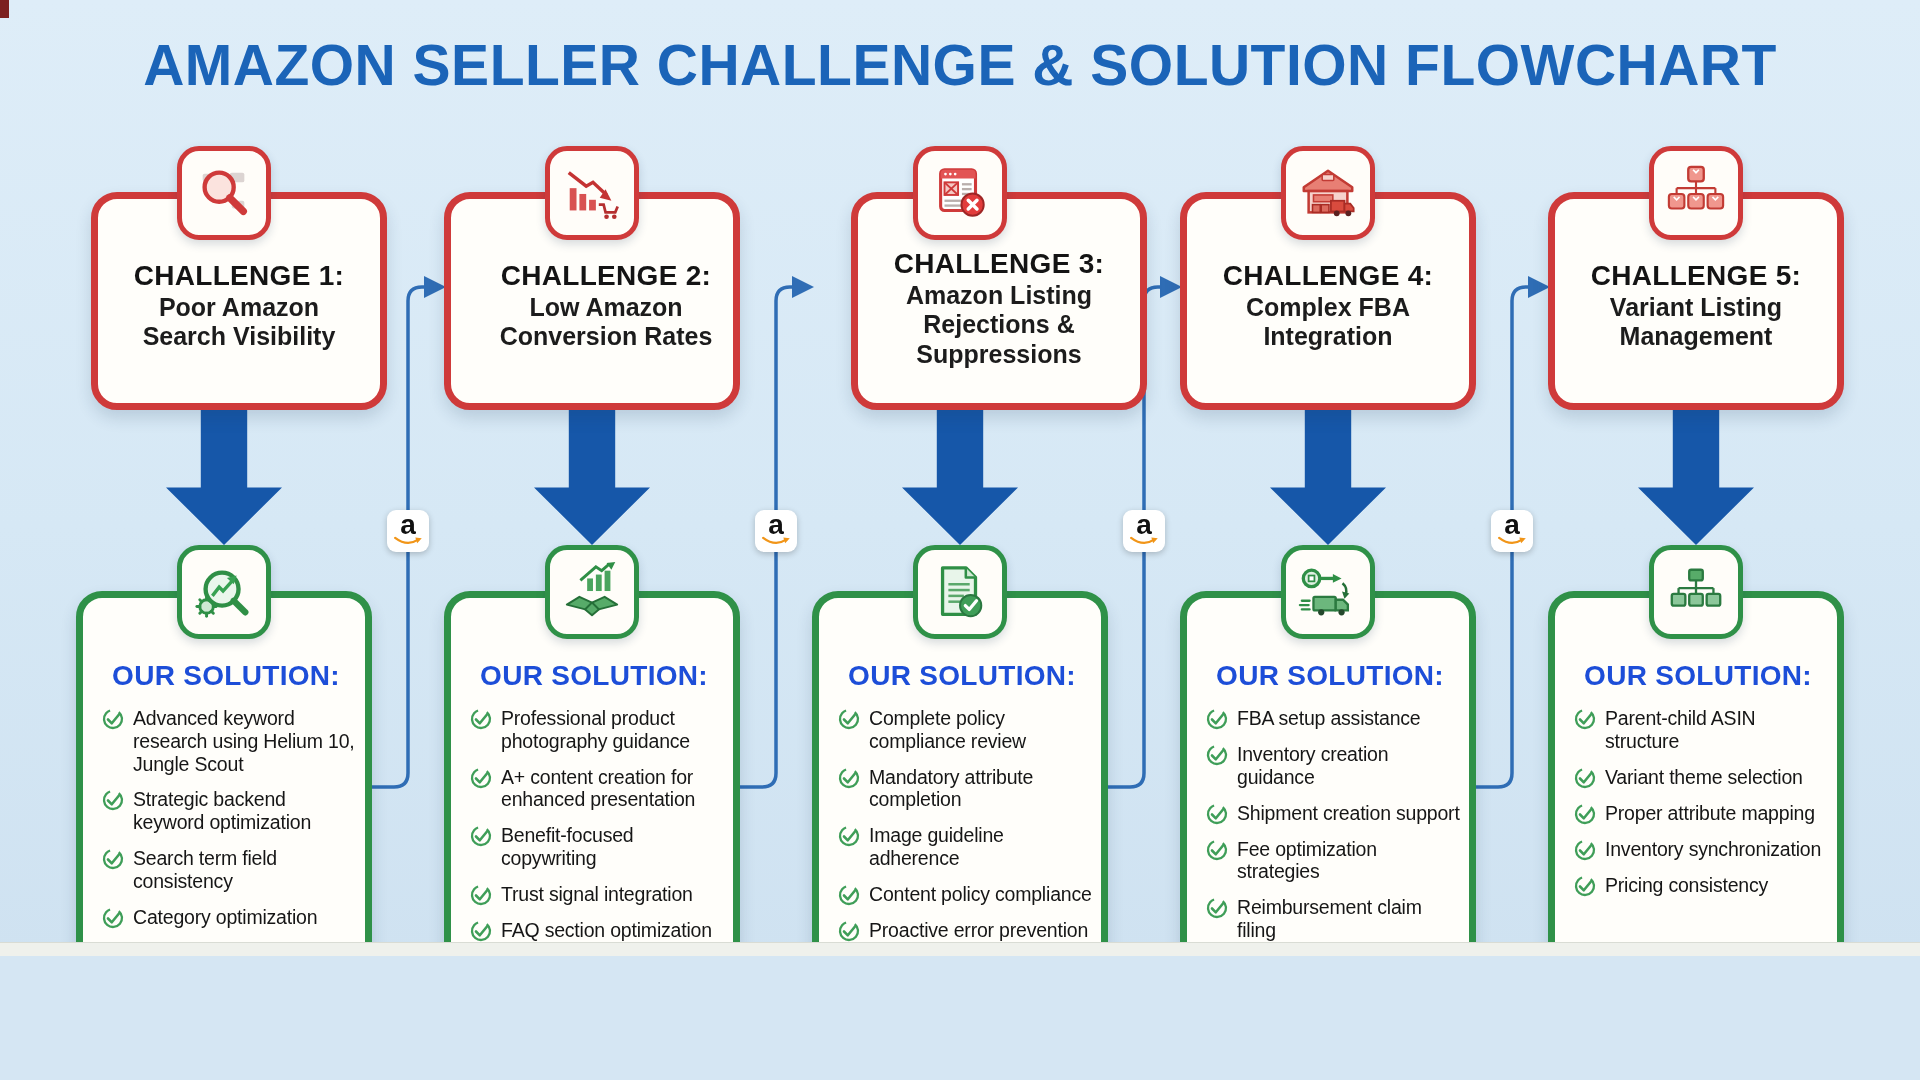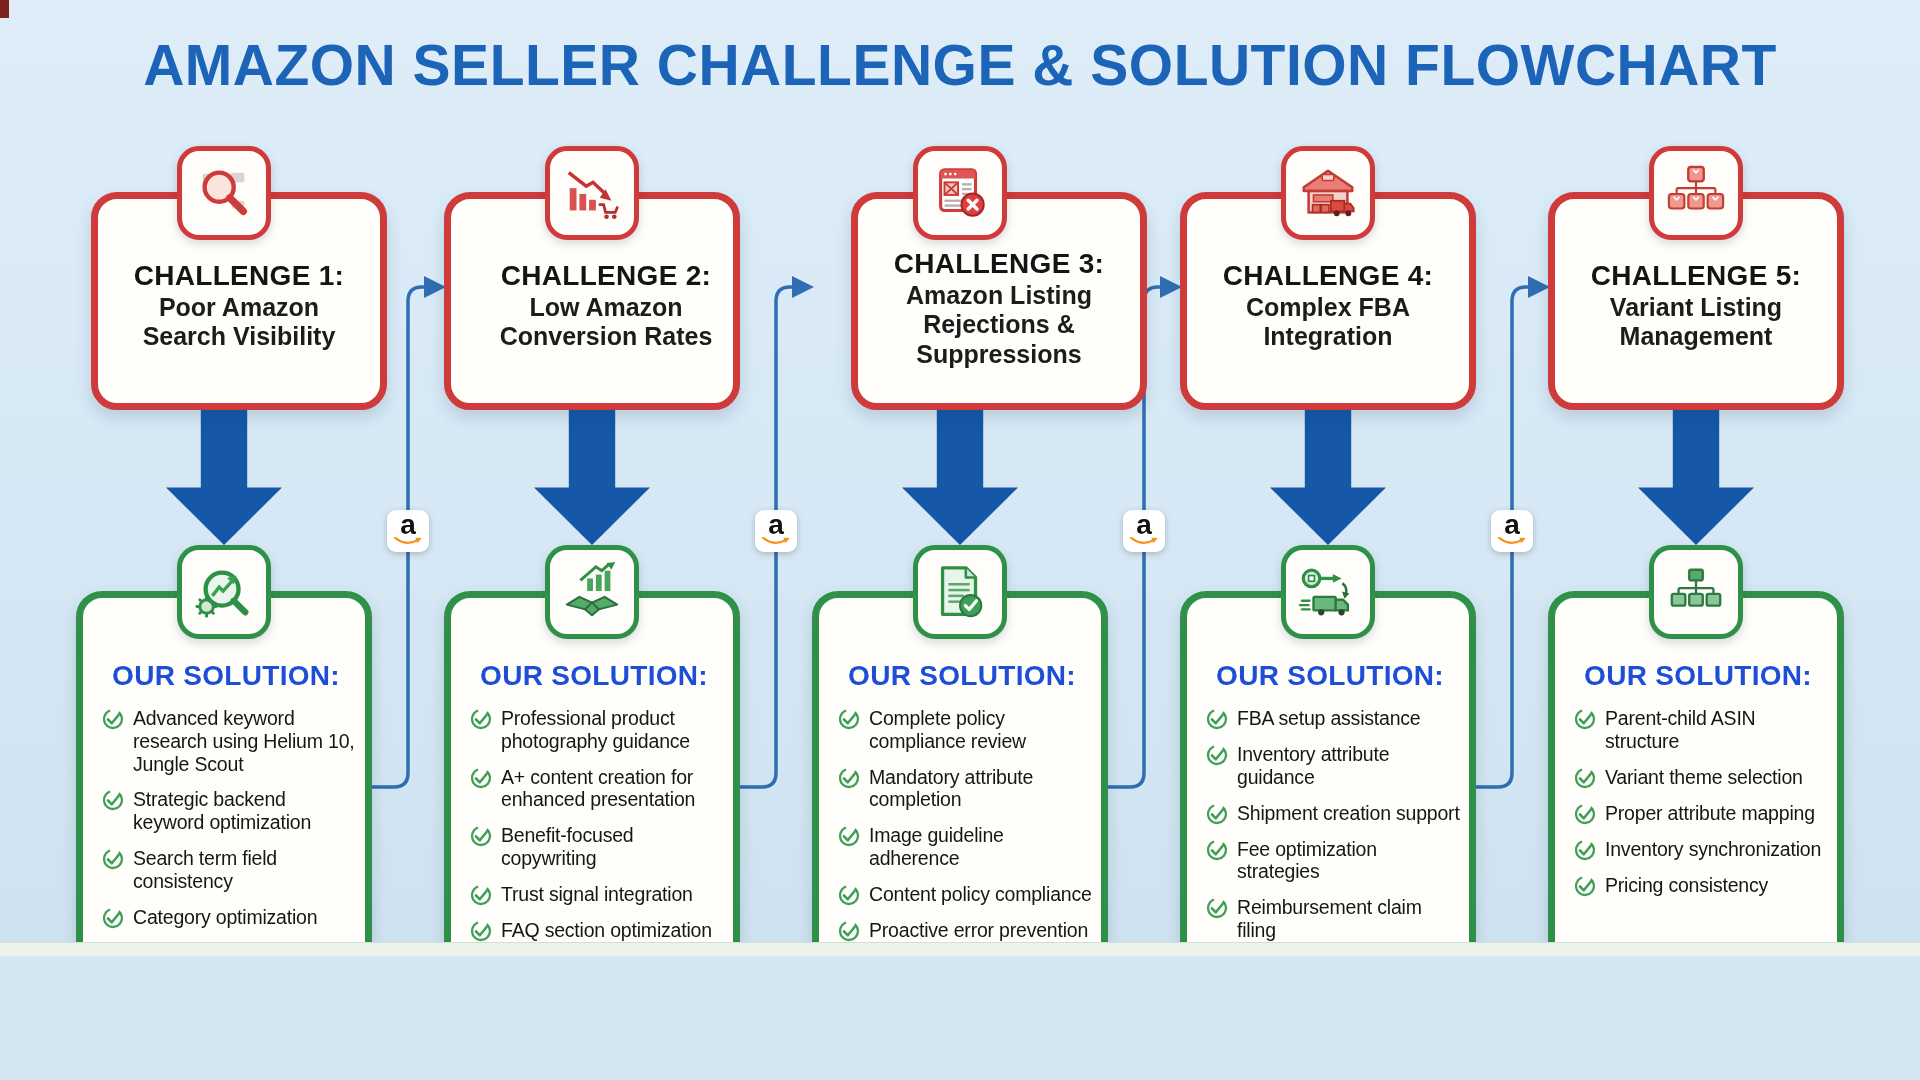--- a/index.html
+++ b/index.html
@@ -339,21 +339,21 @@
             <circle cx="11" cy="11" r="9" fill="none" stroke="#3f9e58" stroke-width="2.3" stroke-dasharray="47 10" transform="rotate(-50 11 11)"></circle>
             <polyline points="6,11.5 9.8,15.3 17,6.5" fill="none" stroke="#3f9e58" stroke-width="2.6" stroke-linecap="round" stroke-linejoin="round"></polyline>
           </svg>
         <span>FBA setup assistance</span>
       </div>
       <div class="sol-item">
         <svg class="check" width="22" height="22" viewBox="0 0 22 22">
             <circle cx="11" cy="11" r="9" fill="none" stroke="#3f9e58" stroke-width="2.3" stroke-dasharray="47 10" transform="rotate(-50 11 11)"></circle>
             <polyline points="6,11.5 9.8,15.3 17,6.5" fill="none" stroke="#3f9e58" stroke-width="2.6" stroke-linecap="round" stroke-linejoin="round"></polyline>
           </svg>
-        <span>Inventory attribute guidance</span>
+        <span>Inventory creation guidance</span>
       </div>
       <div class="sol-item">
         <svg class="check" width="22" height="22" viewBox="0 0 22 22">
             <circle cx="11" cy="11" r="9" fill="none" stroke="#3f9e58" stroke-width="2.3" stroke-dasharray="47 10" transform="rotate(-50 11 11)"></circle>
             <polyline points="6,11.5 9.8,15.3 17,6.5" fill="none" stroke="#3f9e58" stroke-width="2.6" stroke-linecap="round" stroke-linejoin="round"></polyline>
           </svg>
         <span>Shipment creation support</span>
       </div>
       <div class="sol-item">
         <svg class="check" width="22" height="22" viewBox="0 0 22 22">

